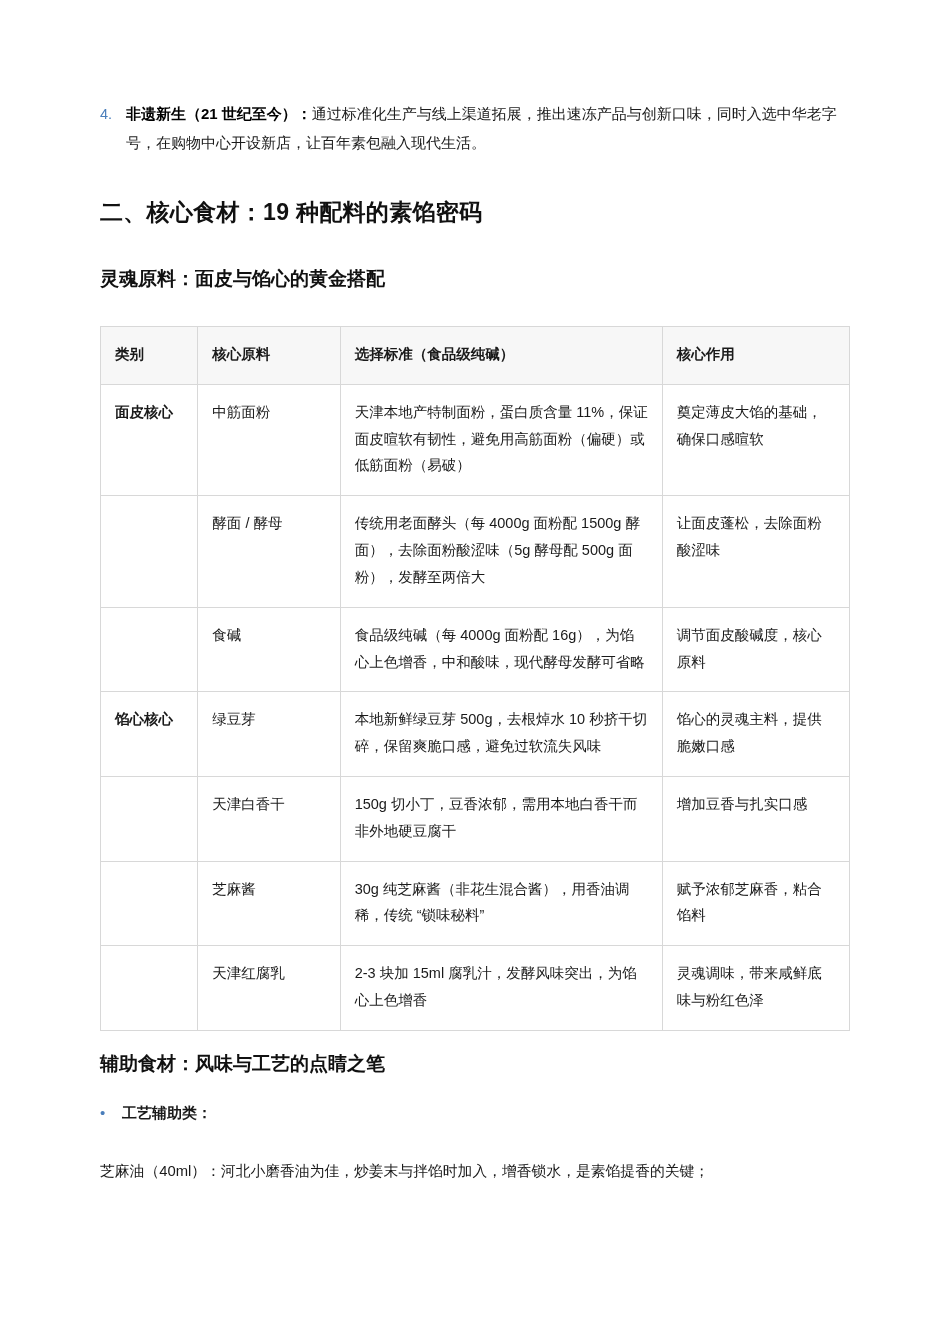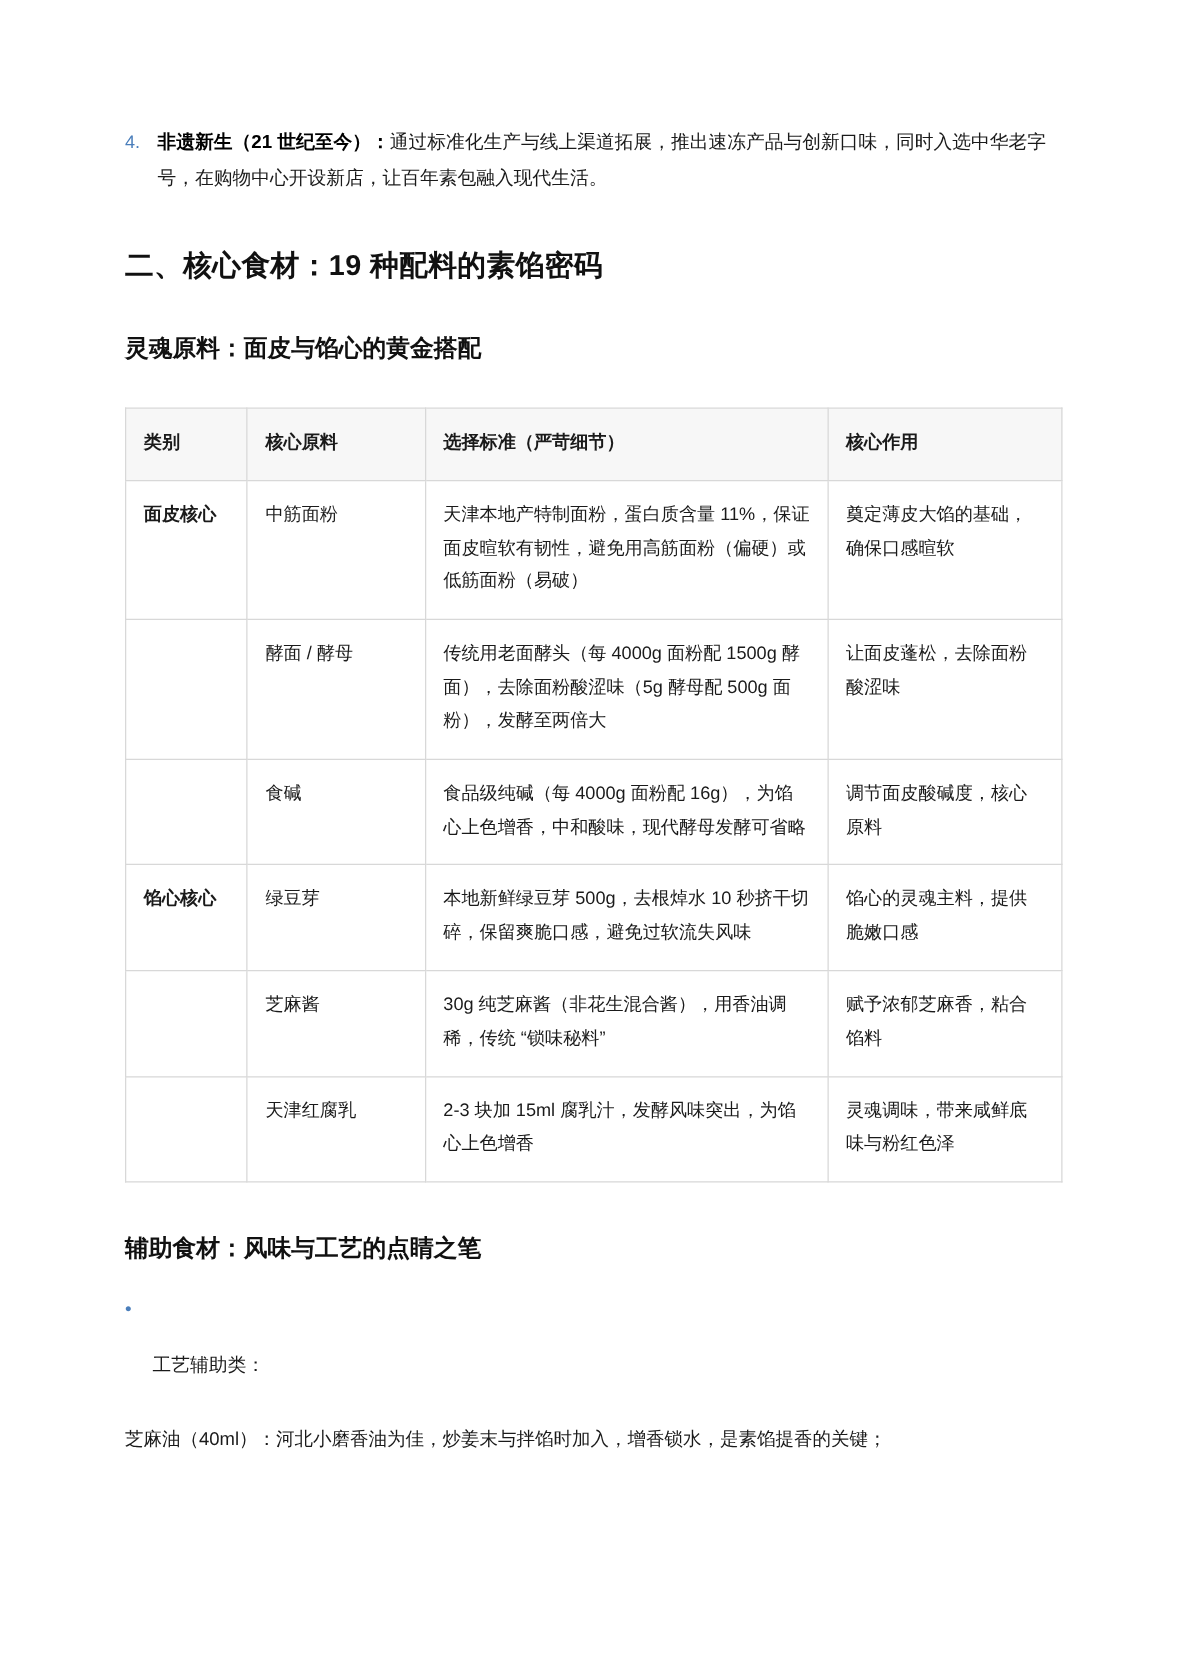--- a/index.html
+++ b/index.html
@@ -55,21 +55,21 @@
   }
   h3.sub-title {
     font-size: 19px;
     font-weight: bold;
     margin: 38px 0 34px 0;
     color: #111;
   }
   h3.sub-title-2 {
     font-size: 19px;
     font-weight: bold;
-    margin: 40px 0 22px 0;
+    margin: 20px 0 22px 0;
     color: #111;
   }
 
   table.ingredients {
     width: 100%;
     border-collapse: collapse;
     table-layout: fixed;
     font-size: 14.5px;
     line-height: 1.85;
   }
@@ -107,22 +107,21 @@
   }
   .b-marker {
     color: #4a7ebb;
     flex: 0 0 auto;
     width: 22px;
     font-size: 15px;
     line-height: 1.9;
   }
   .b-body {
     flex: 1 1 auto;
-    font-weight: normal;
-    margin-top: 45px;
+    font-weight: bold;
   }
   p.para {
     font-size: 14.8px;
     line-height: 1.95;
     margin: 30px 0 0 0;
   }
 </style>
 </head>
 <body>
 
@@ -141,21 +140,21 @@
     <colgroup>
       <col class="c1">
         <col class="c2">
         <col class="c3">
         <col class="c4">
     </colgroup>
     <thead>
       <tr>
         <th>类别</th>
         <th>核心原料</th>
-        <th>选择标准（严苛细节）</th>
+        <th>选择标准（食品级纯碱）</th>
         <th>核心作用</th>
       </tr>
     </thead>
     <tbody>
       <tr>
         <td class="cat">面皮核心</td>
         <td>中筋面粉</td>
         <td>天津本地产特制面粉，蛋白质含量 11%，保证面皮暄软有韧性，避免用高筋面粉（偏硬）或低筋面粉（易破）</td>
         <td>奠定薄皮大馅的基础，确保口感暄软</td>
       </tr>
@@ -169,20 +168,26 @@
         <td class="cat"></td>
         <td>食碱</td>
         <td>食品级纯碱（每 4000g 面粉配 16g），为馅心上色增香，中和酸味，现代酵母发酵可省略</td>
         <td>调节面皮酸碱度，核心原料</td>
       </tr>
       <tr>
         <td class="cat">馅心核心</td>
         <td>绿豆芽</td>
         <td>本地新鲜绿豆芽 500g，去根焯水 10 秒挤干切碎，保留爽脆口感，避免过软流失风味</td>
         <td>馅心的灵魂主料，提供脆嫩口感</td>
+      </tr>
+      <tr>
+        <td class="cat"></td>
+        <td>天津白香干</td>
+        <td>150g 切小丁，豆香浓郁，需用本地白香干而非外地硬豆腐干</td>
+        <td>增加豆香与扎实口感</td>
       </tr>
       <tr>
         <td class="cat"></td>
         <td>芝麻酱</td>
         <td>30g 纯芝麻酱（非花生混合酱），用香油调稀，传统 “锁味秘料”</td>
         <td>赋予浓郁芝麻香，粘合馅料</td>
       </tr>
       <tr>
         <td class="cat"></td>
         <td>天津红腐乳</td>

